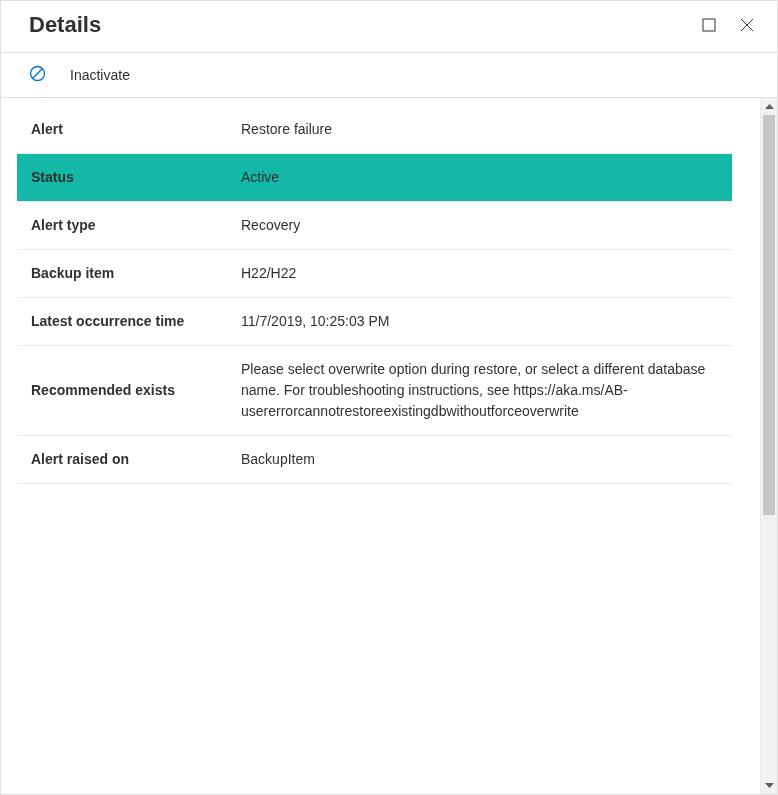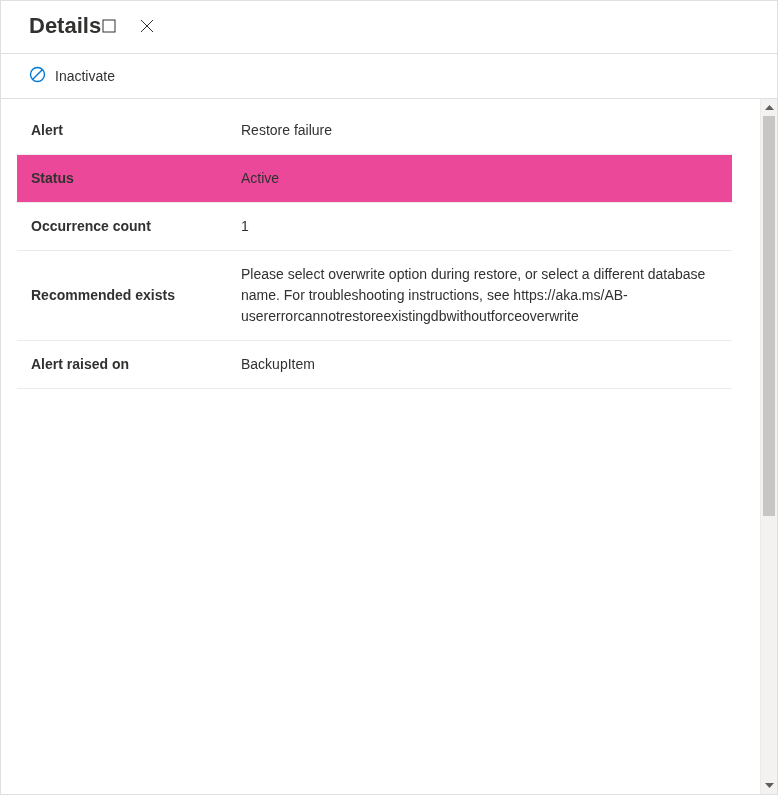--- a/index.html
+++ b/index.html
@@ -16,22 +16,24 @@
       border: 1px solid #e1dfdd;
       width: 778px;
       height: 795px;
       display: flex;
       flex-direction: column;
       background: #fff;
     }
     .titlebar {
       display: flex;
       align-items: center;
-      padding: 12px 22px 14px 28px;
+      justify-content: space-between;
+      padding: 4px 22px 14px 28px;
       border-bottom: 1px solid #e1dfdd;
+      margin-top: 7px;
     }
     .titlebar h1 {
       font-size: 22px;
       font-weight: 600;
       color: #323130;
     }
     .window-controls {
       display: flex;
       gap: 22px;
       align-items: center;
@@ -47,21 +49,21 @@
     .toolbar {
       display: flex;
       align-items: center;
       padding: 12px 28px;
       border-bottom: 1px solid #e1dfdd;
       gap: 8px;
     }
     .toolbar-btn {
       display: flex;
       align-items: center;
-      gap: 9px;
+      gap: 24px;
       cursor: pointer;
       color: #323130;
       font-size: 14px;
     }
     .content-wrap {
       flex: 1;
       display: flex;
       overflow: hidden;
     }
     .content {
@@ -95,21 +97,21 @@
       cursor: pointer;
     }
     table {
       width: 100%;
       border-collapse: collapse;
     }
     tr {
       border-bottom: 1px solid #edebe9;
     }
     tr.highlight {
-      background: #ec4899;
+      background: #14b8a6;
     }
     td {
       padding: 13px 14px;
       vertical-align: middle;
       font-size: 14px;
       line-height: 1.5;
     }
     td.label {
       width: 210px;
       font-weight: 600;
@@ -159,22 +161,30 @@
         <tbody id="details-body">
             <tr>
               <td class="label">Alert</td>
               <td class="value">Restore failure</td>
             </tr>
             <tr class="highlight">
               <td class="label">Status</td>
               <td class="value">Active</td>
             </tr>
             <tr>
-              <td class="label">Occurrence count</td>
-              <td class="value">1</td>
+              <td class="label">Alert type</td>
+              <td class="value">Recovery</td>
+            </tr>
+            <tr>
+              <td class="label">Backup item</td>
+              <td class="value">H22/H22</td>
+            </tr>
+            <tr>
+              <td class="label">Latest occurrence time</td>
+              <td class="value">11/7/2019, 10:25:03 PM</td>
             </tr>
             <tr>
               <td class="label">Recommended exists</td>
               <td class="value">Please select overwrite option during restore, or select a different database name. For troubleshooting instructions, see https://aka.ms/AB-usererrorcannotrestoreexistingdbwithoutforceoverwrite</td>
             </tr>
             <tr>
               <td class="label">Alert raised on</td>
               <td class="value">BackupItem</td>
             </tr>
           </tbody>

